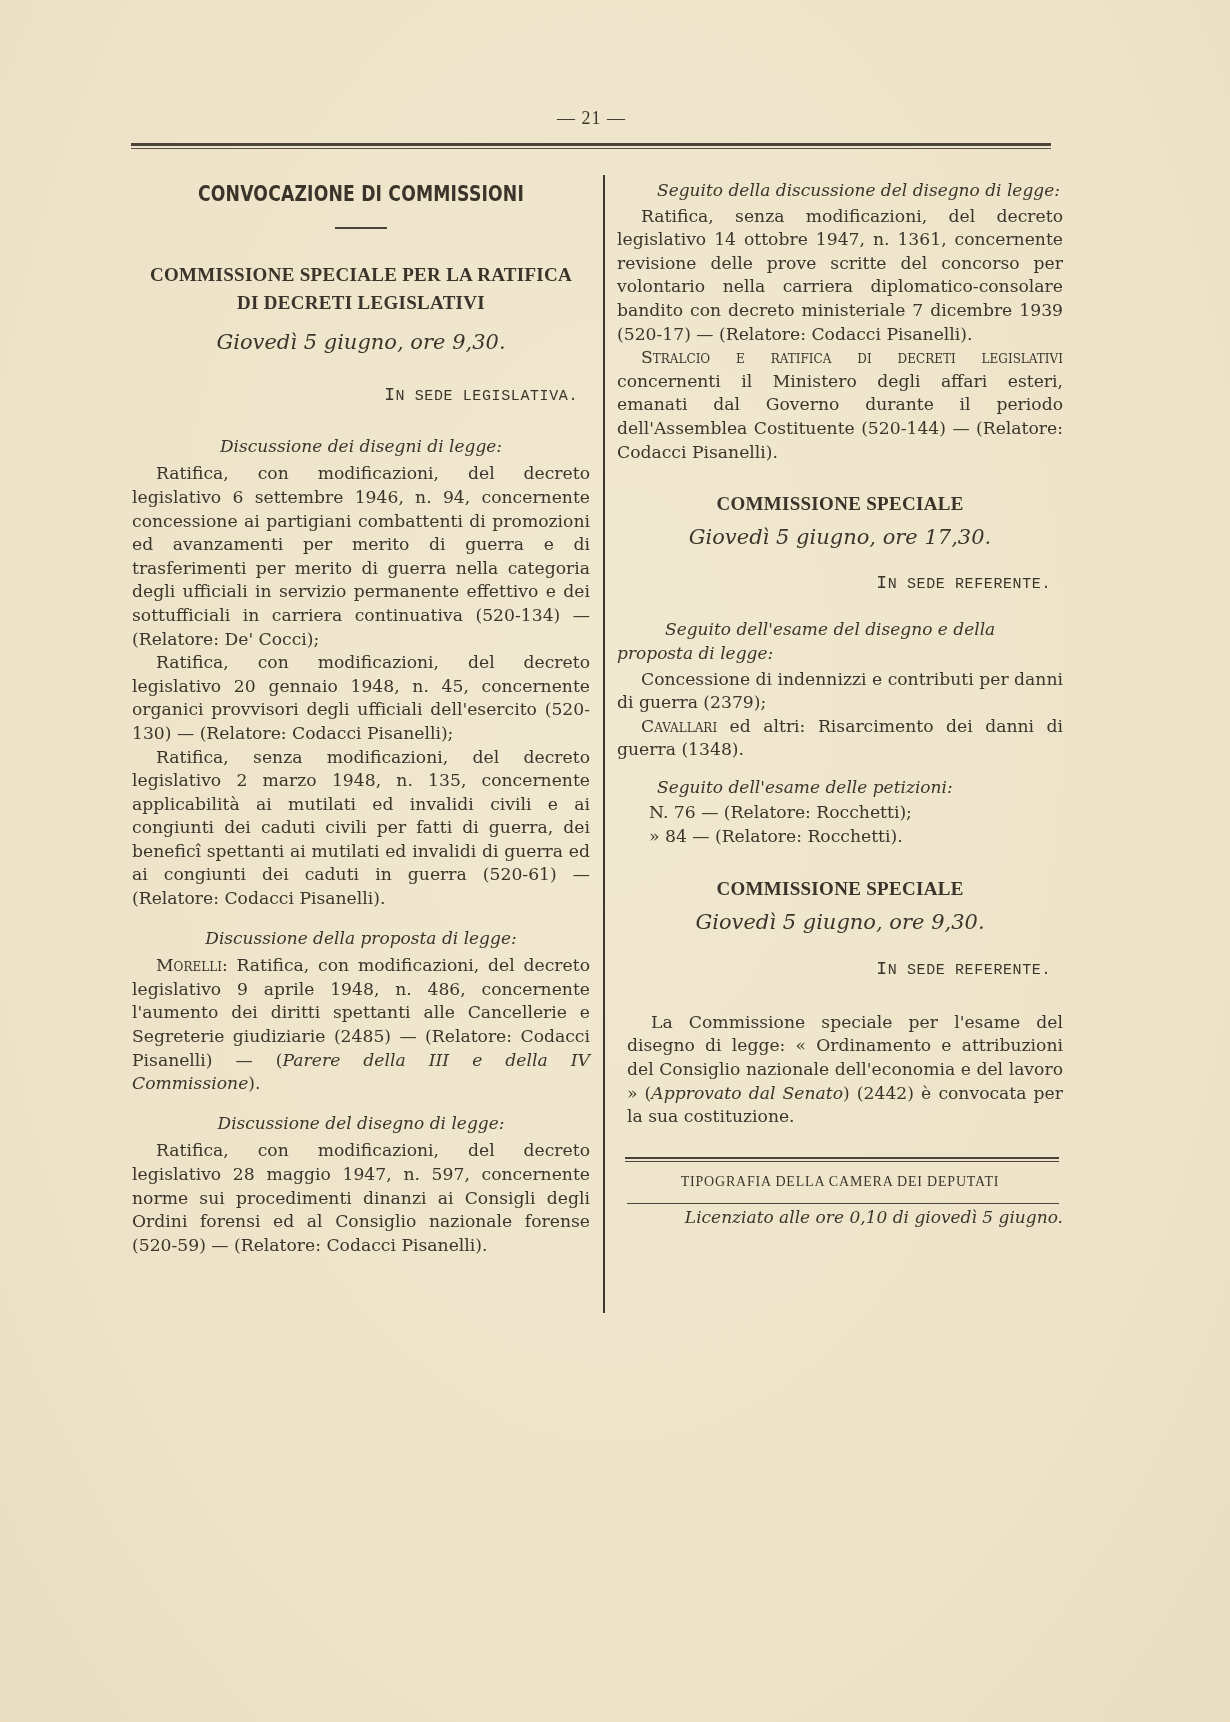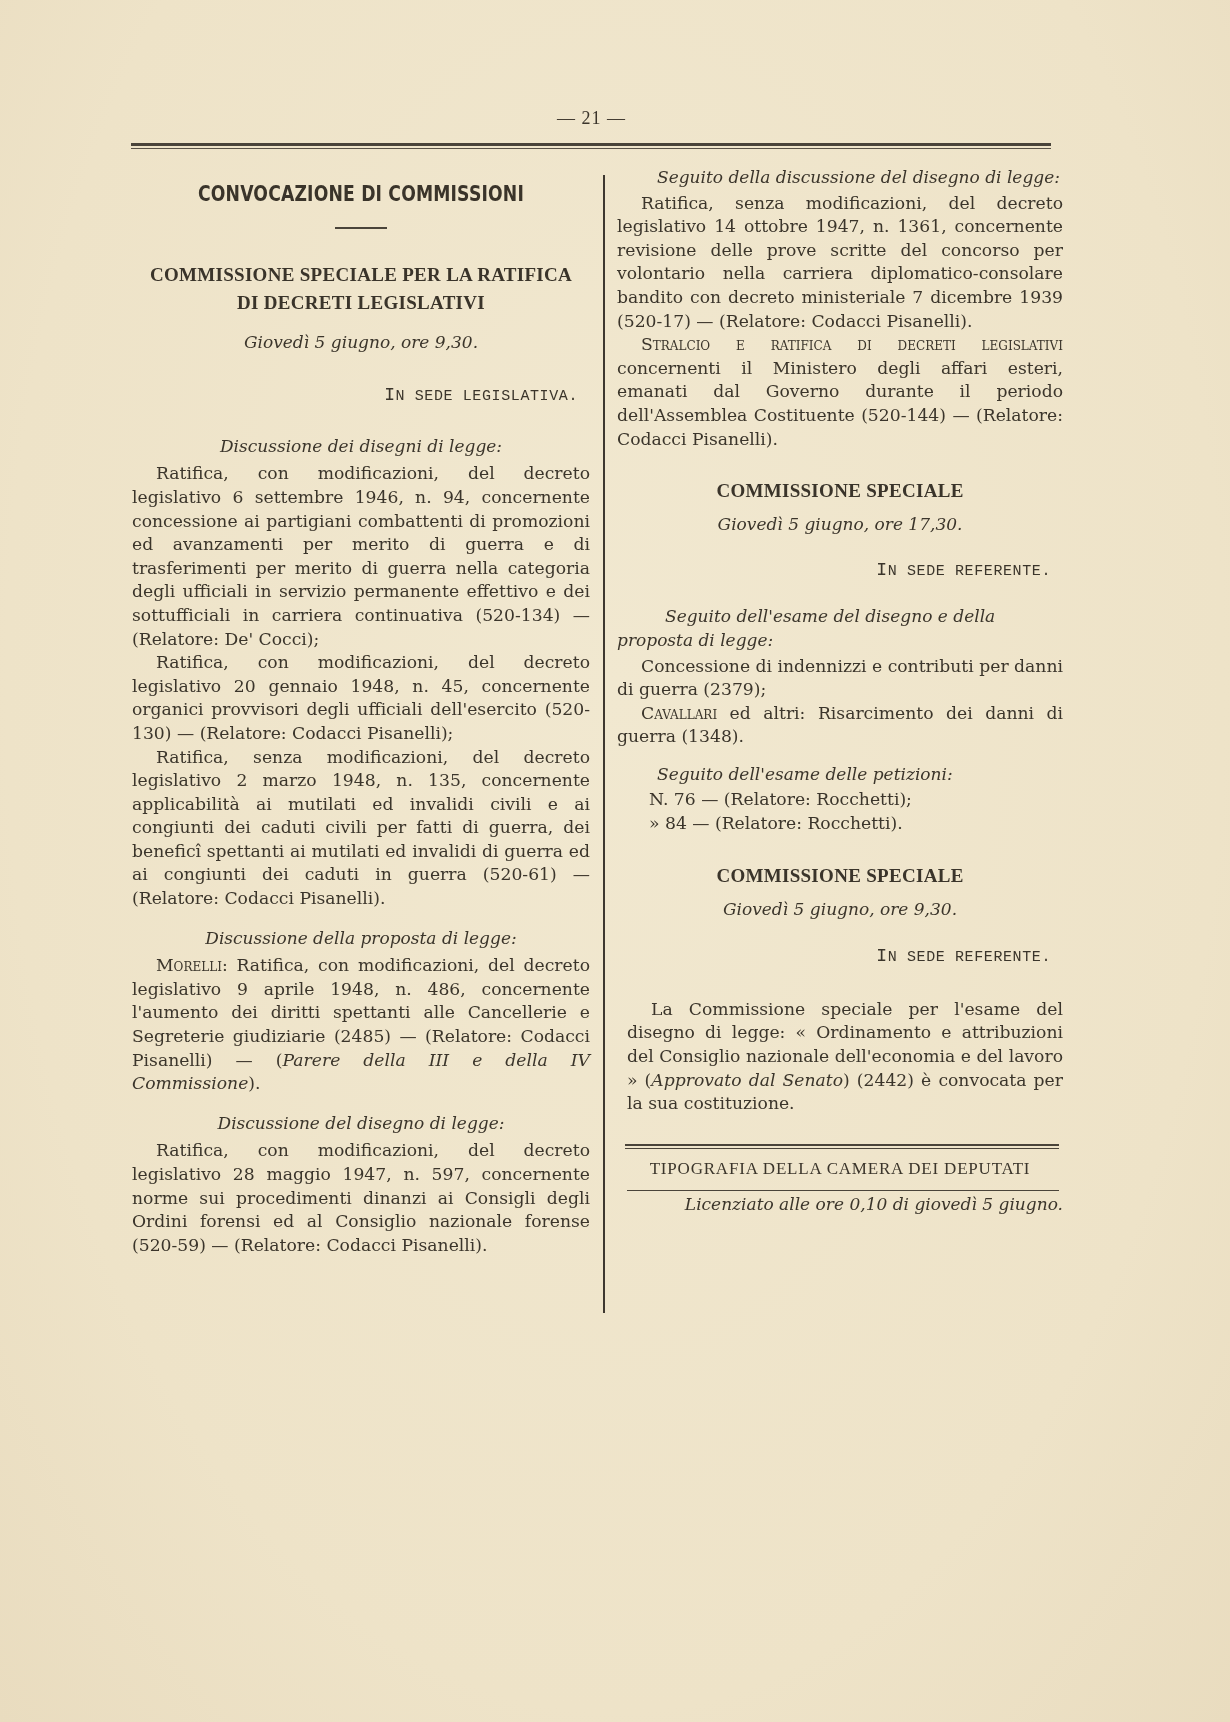--- a/index.html
+++ b/index.html
@@ -20,55 +20,55 @@
     position: absolute; top: 143px; left: 131px; width: 920px; height: 6px;
     border-top: 3px solid #4a443a; border-bottom: 1px solid #5a5348;
     box-sizing: border-box;
   }
   .col-divider {
     position: absolute; left: 603px; top: 175px; width: 2px; height: 1138px;
     background: #3e3830;
   }
   .col { position: absolute; font-size: 17.2px; line-height: 23.6px; }
   .col-left { left: 132px; top: 175px; width: 458px; }
-  .col-right { left: 617px; top: 166px; width: 446px; }
+  .col-right { left: 617px; top: 179px; width: 446px; }
 
   .main-title {
     text-align: center; font-family: "DejaVu Sans", sans-serif; font-weight: bold;
     font-size: 21px; letter-spacing: 0.2px; transform: scaleX(0.82); margin: 8px 0 0 0;
     color: #3a342a;
   }
   .title-underline { width: 52px; height: 2px; background: #4a443a; margin: 20px auto 0 auto; }
   .comm-heading {
     text-align: center; font-family: "Liberation Serif", serif; font-weight: bold;
     font-size: 19px; line-height: 28px; margin: 0; color: #3a342a; letter-spacing: 0.3px;
   }
   .date-line {
     text-align: center; font-style: italic; font-family: "DejaVu Serif", serif;
-    font-size: 17px; margin: 0;
+    font-size: 21px; margin: 0;
   }
   .sede {
     text-align: right; font-size: 15px; letter-spacing: 0.6px; margin: 12px;
     font-family: Liberation Mono, monospace;
   }
   .sede .big { font-size: 18px; }
   .sub-heading { text-align: center; font-style: italic; margin: 0; font-size: 17px; }
   .sub-heading.left { text-align: left; text-indent: 48px; }
   .para { text-align: justify; text-indent: 24px; margin: 0; }
   .sc { font-variant: small-caps; }
   .indent-line { margin: 0; padding-left: 48px; }
   .pet-line { margin: 0; padding-left: 32px; }
   .it { font-style: italic; }
 
   .footer-rule-double {
     height: 5px; border-top: 2px solid #4a443a; border-bottom: 1px solid #4a443a;
     box-sizing: border-box; margin: 0 4px 0 8px;
   }
   .footer-print {
-    text-align: center; font-family: "Liberation Serif", serif; font-size: 17px;
+    text-align: center; font-family: "Liberation Serif", serif; font-size: 14px;
     letter-spacing: 0.8px; margin: 8px 0 0 0;
   }
   .footer-rule-single { height: 1px; background: #4a443a; margin: 10px 4px 0 10px; }
   .footer-licence { text-align: right; font-style: italic; font-size: 17px; margin: 2px 0 0 0; }
 </style>
 </head>
 <body>
 
 <div class="page-num">— 21 —</div>
 <div class="top-rule"></div>

